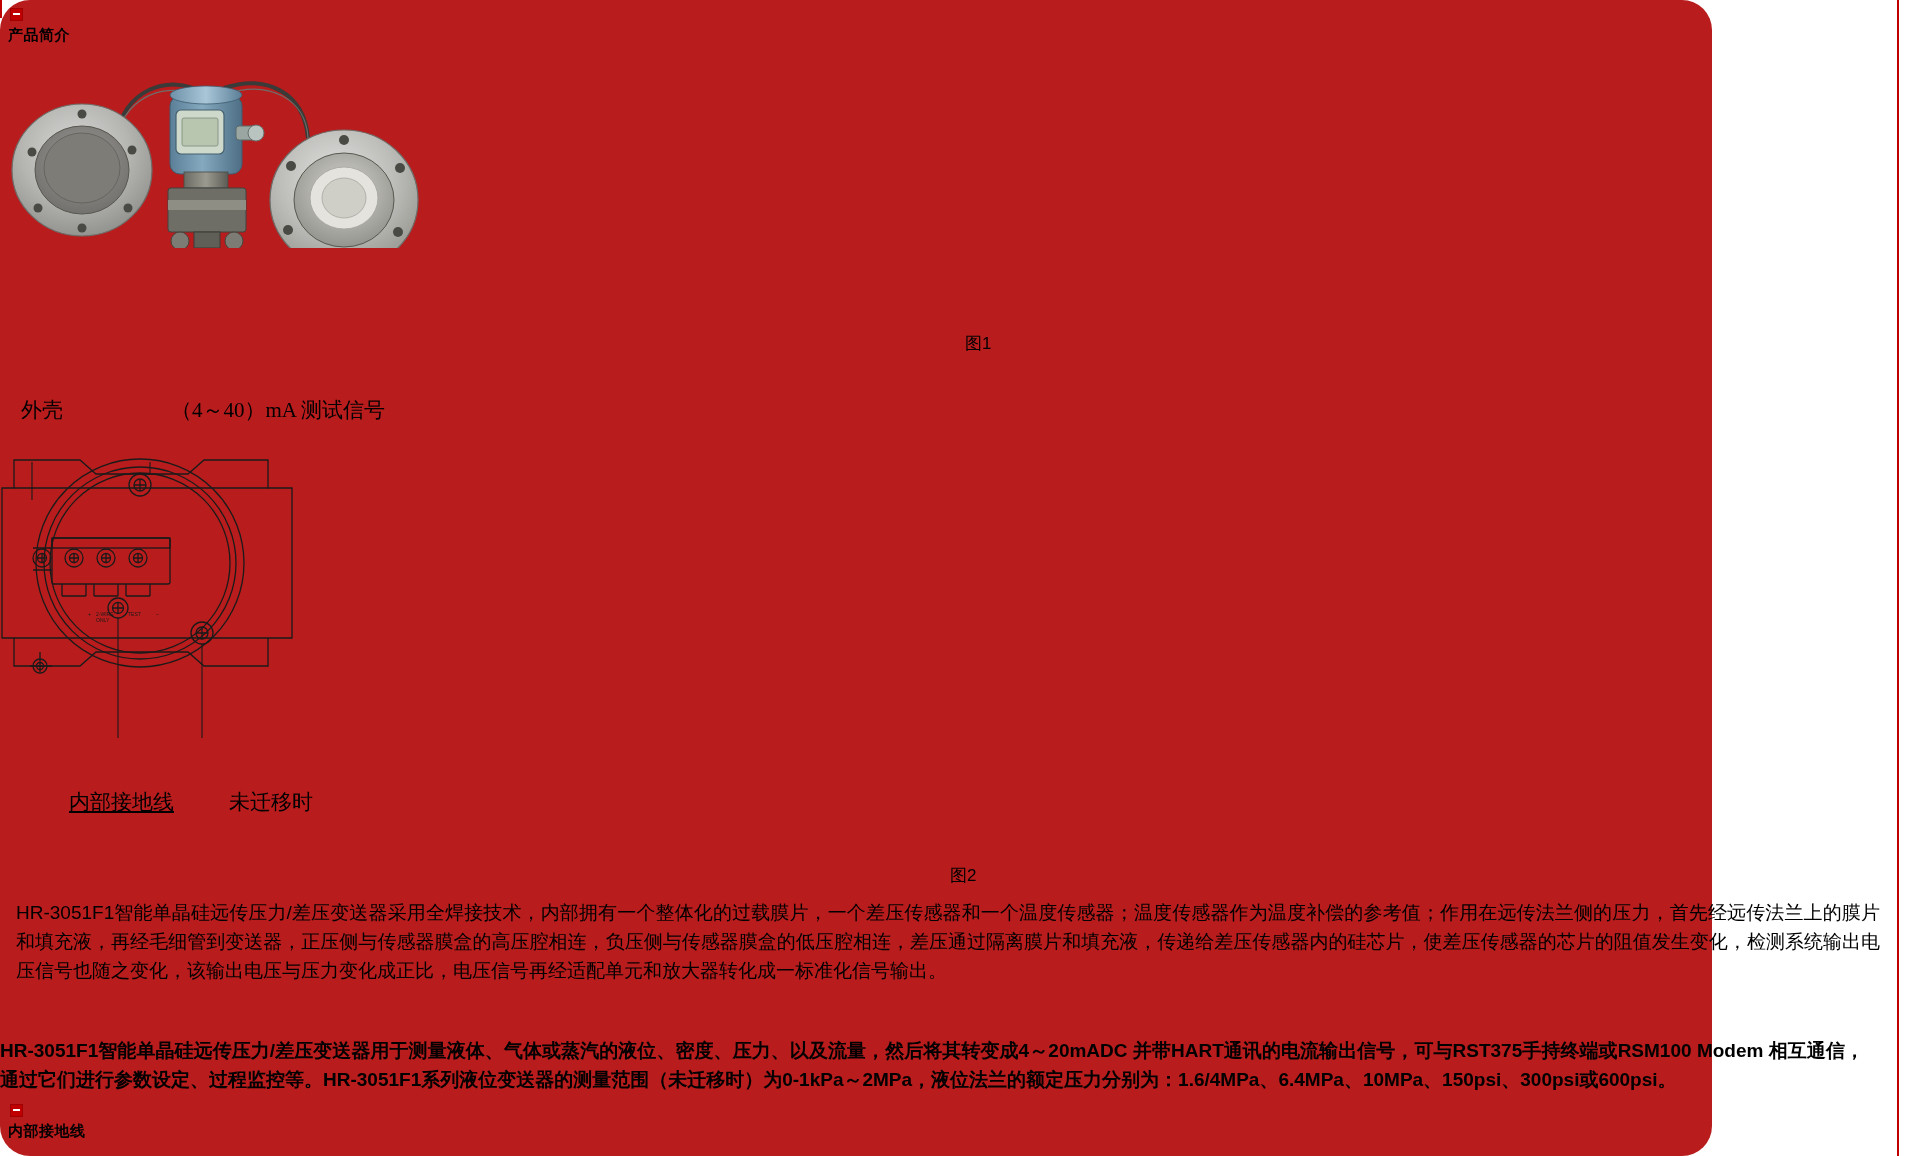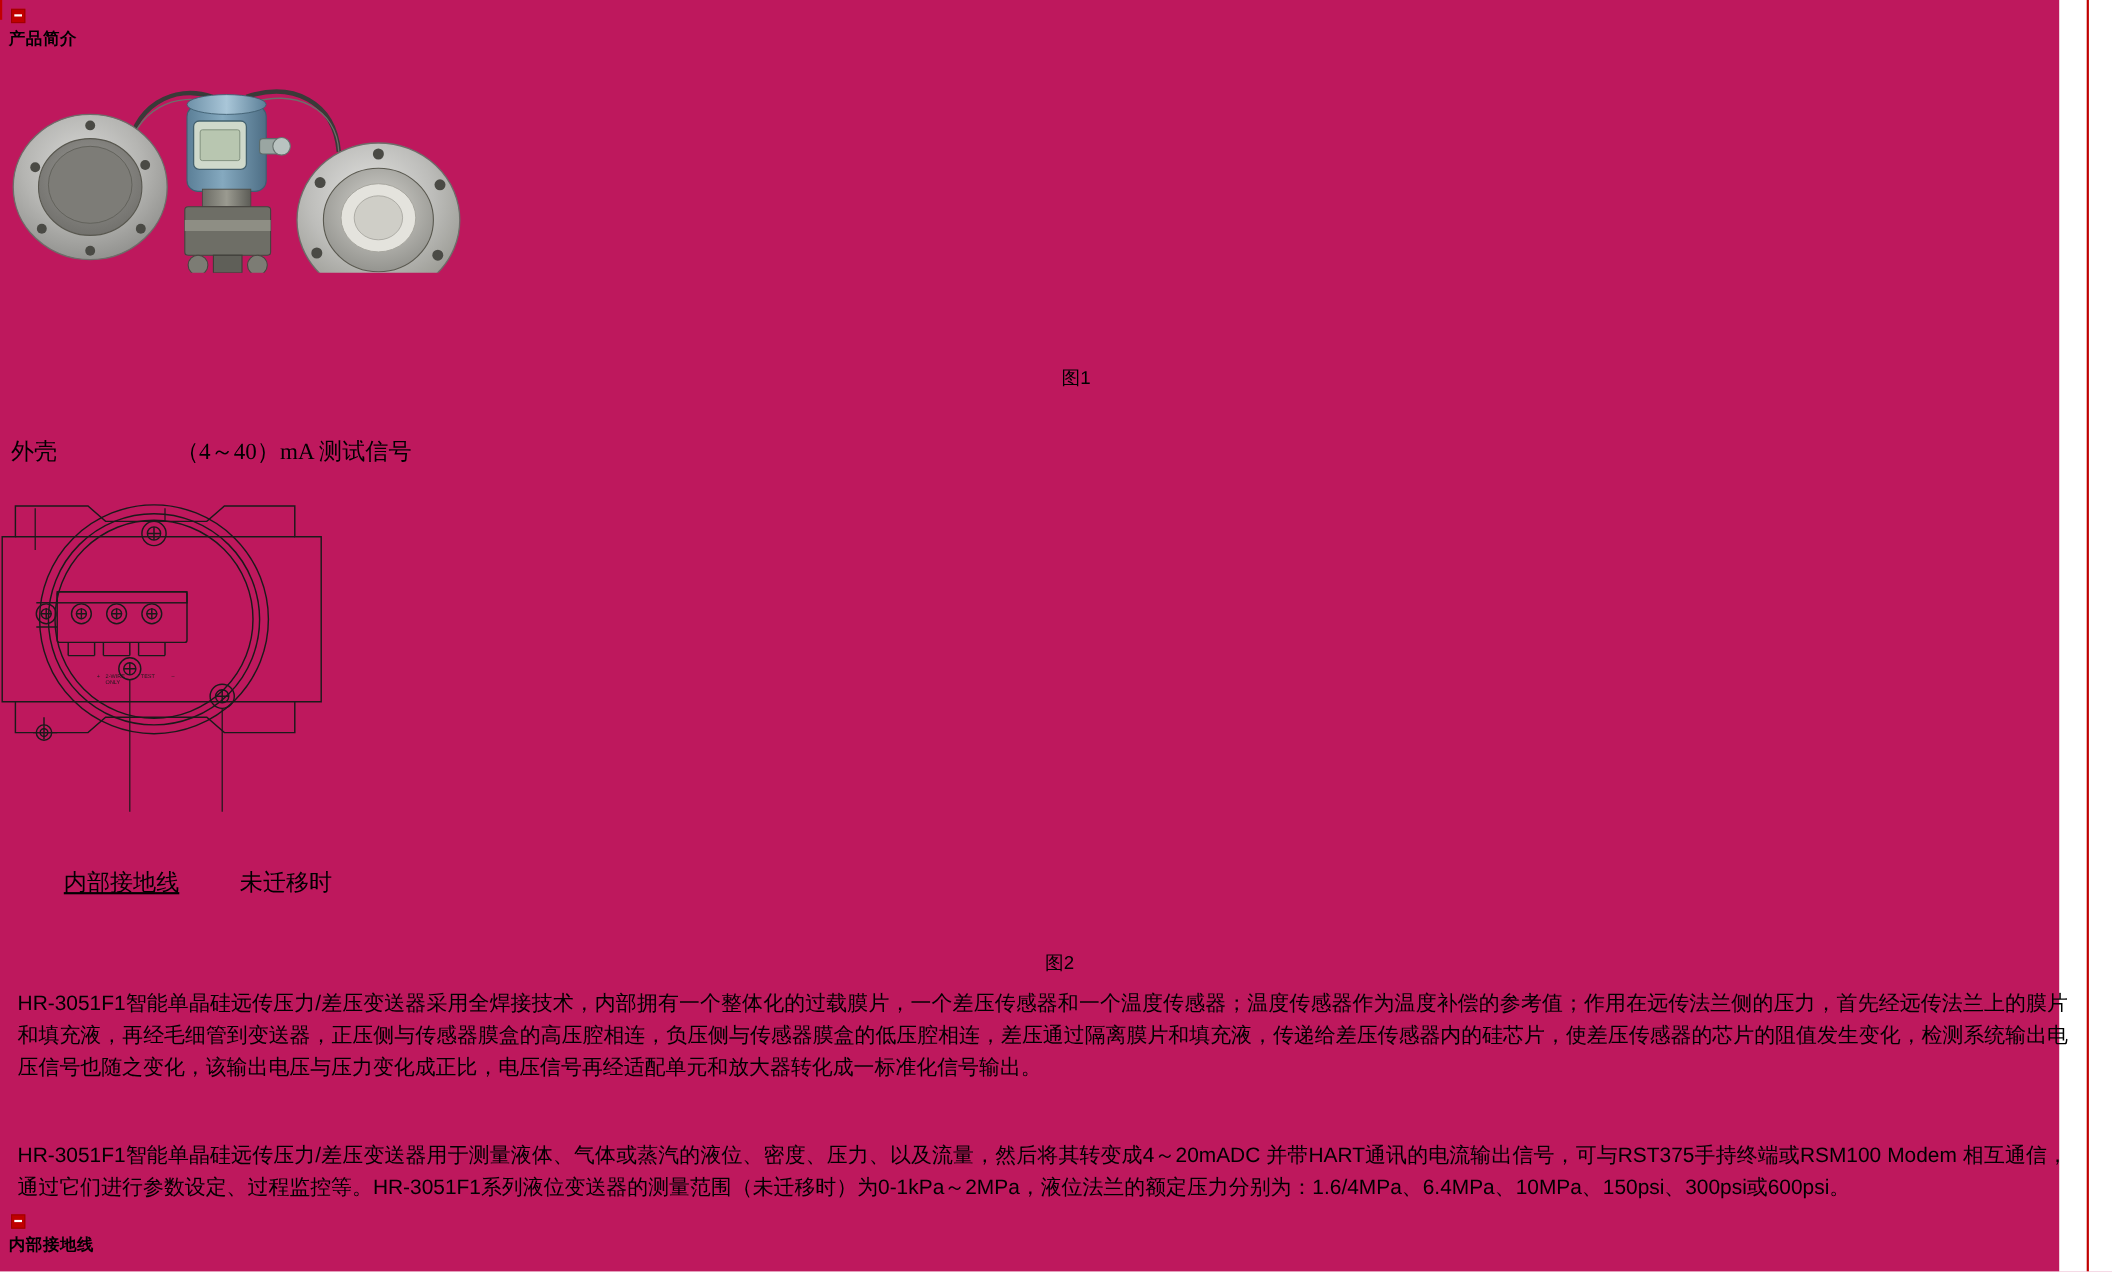--- a/index.html
+++ b/index.html
@@ -11,23 +11,24 @@
     width: 1920px;
     height: 1156px;
     position: relative;
     font-family: "Liberation Sans", sans-serif;
     color: #000000;
     overflow: hidden;
   }
   .page {
     position: absolute;
     left: 0; top: 0;
-    width: 1872px;
+    width: 1712px;
     height: 1156px;
-    background: #be185d;
+    background: #b91c1c;
+    border-radius: 30px;
   }
   
   .right-rule {
     position: absolute;
     top: 0;
     left: 1897px;
     width: 2px;
     height: 1156px;
     background: #c00000;
   }
@@ -76,20 +77,21 @@
     line-height: 29px;
     color: #000000;
     text-align: justify;
   }
   .label-cn {
     position: absolute;
     font-family: "Liberation Serif", serif;
     font-size: 21px;
     color: #000000;
     white-space: nowrap;
+    margin-left: 11px;
   }
   
   .photo {
     position: absolute;
     left: 8px;
     top: 48px;
     width: 500px;
     height: 196px;
   }
   .diagram {
@@ -268,18 +270,18 @@
         <path d="M150 34 L140 34"></path>
         <path d="M118 178 L118 298"></path>
         <path d="M202 204 L202 298"></path>
       </g>
     </svg>
   </div>
 
   <div class="fig-caption" style="left:950px; top:864px;">图2</div>
 
   <div class="body-text" style="left:16px; top:898px; width:1864px;">HR-3051F1智能单晶硅远传压力/差压变送器采用全焊接技术，内部拥有一个整体化的过载膜片，一个差压传感器和一个温度传感器；温度传感器作为温度补偿的参考值；作用在远传法兰侧的压力，首先经远传法兰上的膜片和填充液，再经毛细管到变送器，正压侧与传感器膜盒的高压腔相连，负压侧与传感器膜盒的低压腔相连，差压通过隔离膜片和填充液，传递给差压传感器内的硅芯片，使差压传感器的芯片的阻值发生变化，检测系统输出电压信号也随之变化，该输出电压与压力变化成正比，电压信号再经适配单元和放大器转化成一标准化信号输出。</div>
-  <div class="body-text" style="left:16px; top:1036px; width:1864px;">HR-3051F1智能单晶硅远传压力/差压变送器用于测量液体、气体或蒸汽的液位、密度、压力、以及流量，然后将其转变成4～20mADC 并带HART通讯的电流输出信号，可与RST375手持终端或RSM100 Modem 相互通信，通过它们进行参数设定、过程监控等。HR-3051F1系列液位变送器的测量范围（未迁移时）为0-1kPa～2MPa，液位法兰的额定压力分别为：1.6/4MPa、6.4MPa、10MPa、150psi、300psi或600psi。</div>
+  <div class="body-text" style="left:0; top:1036px; width:1864px;font-weight:bold;">HR-3051F1智能单晶硅远传压力/差压变送器用于测量液体、气体或蒸汽的液位、密度、压力、以及流量，然后将其转变成4～20mADC 并带HART通讯的电流输出信号，可与RST375手持终端或RSM100 Modem 相互通信，通过它们进行参数设定、过程监控等。HR-3051F1系列液位变送器的测量范围（未迁移时）为0-1kPa～2MPa，液位法兰的额定压力分别为：1.6/4MPa、6.4MPa、10MPa、150psi、300psi或600psi。</div>
 
   <div class="bullet-marker" style="left:10px; top:1104px;"></div>
   <div class="heading" style="left:8px; top:1122px;">内部接地线</div>
 
 </div>
 
 </body></html>

